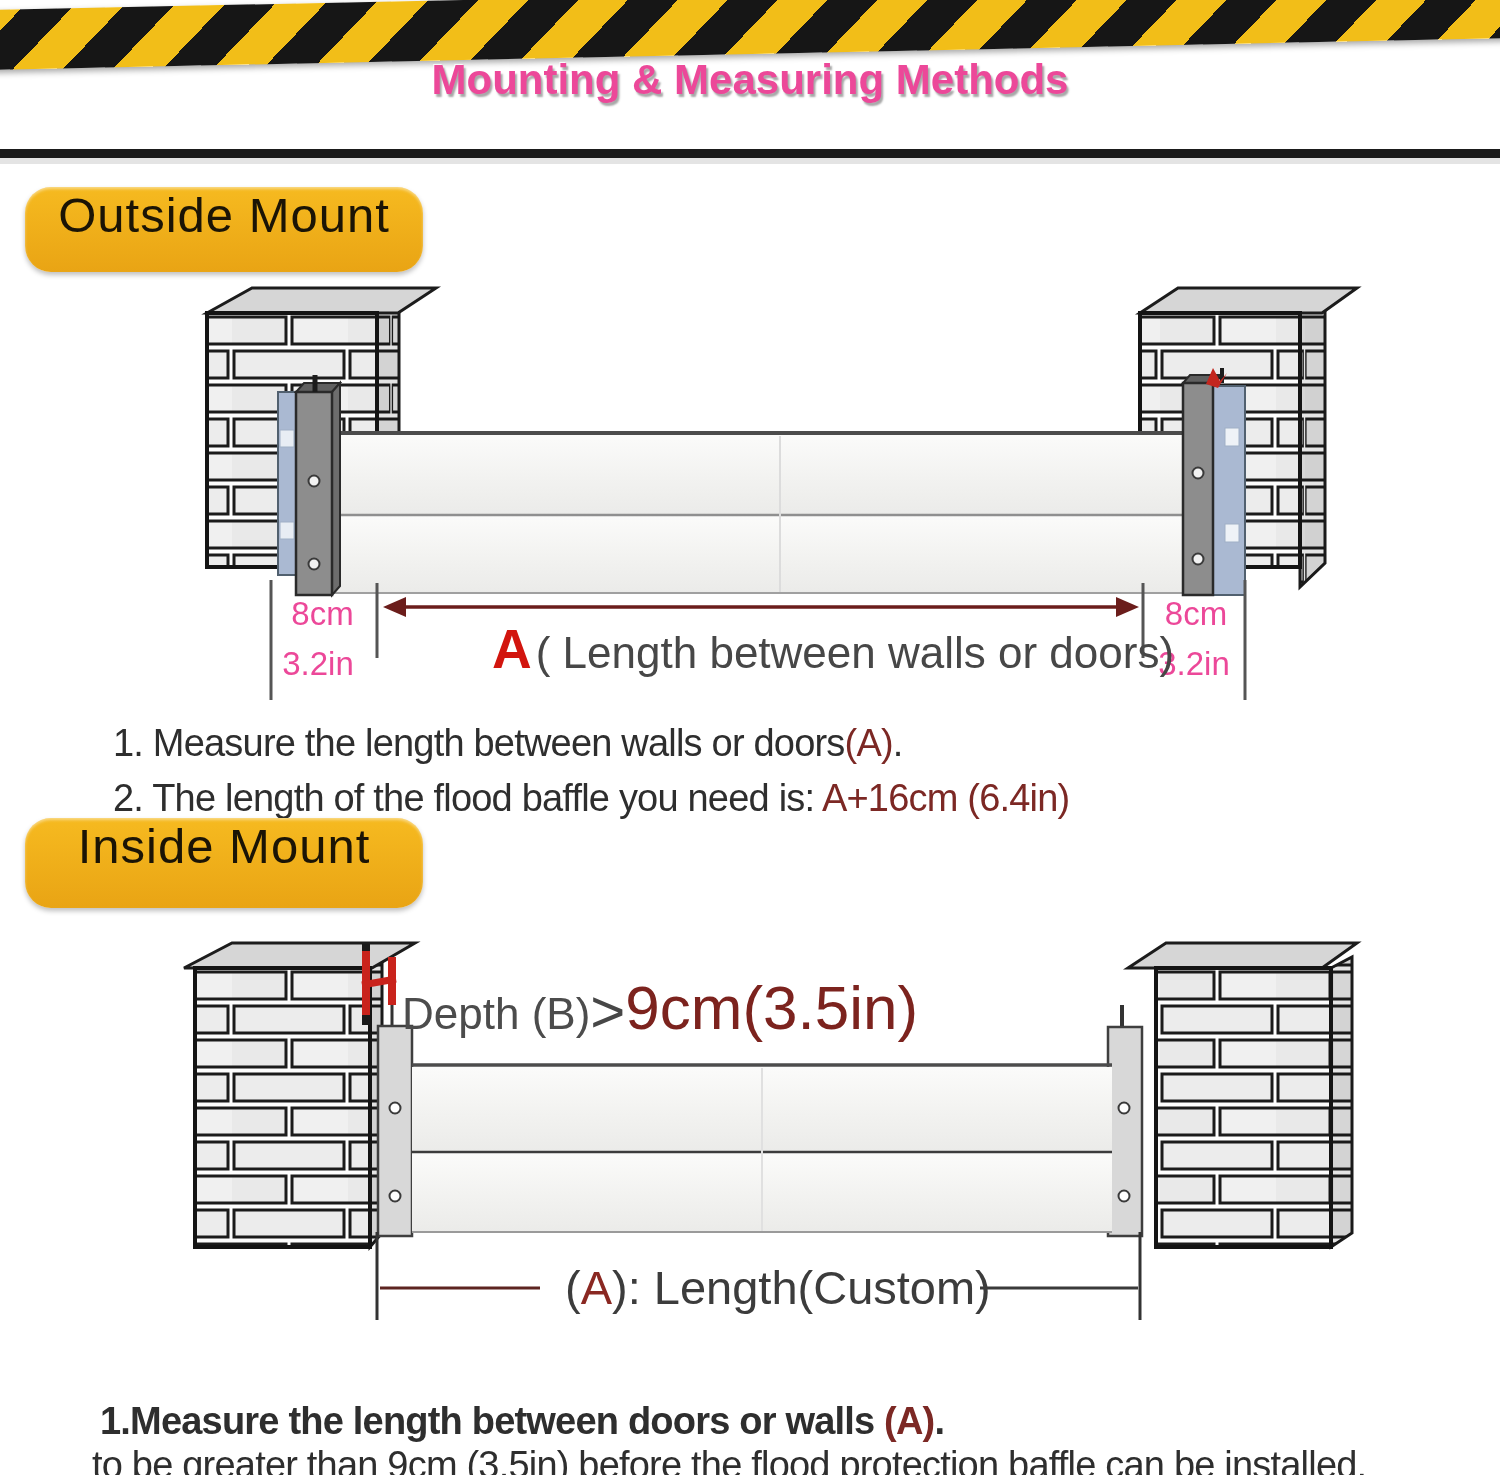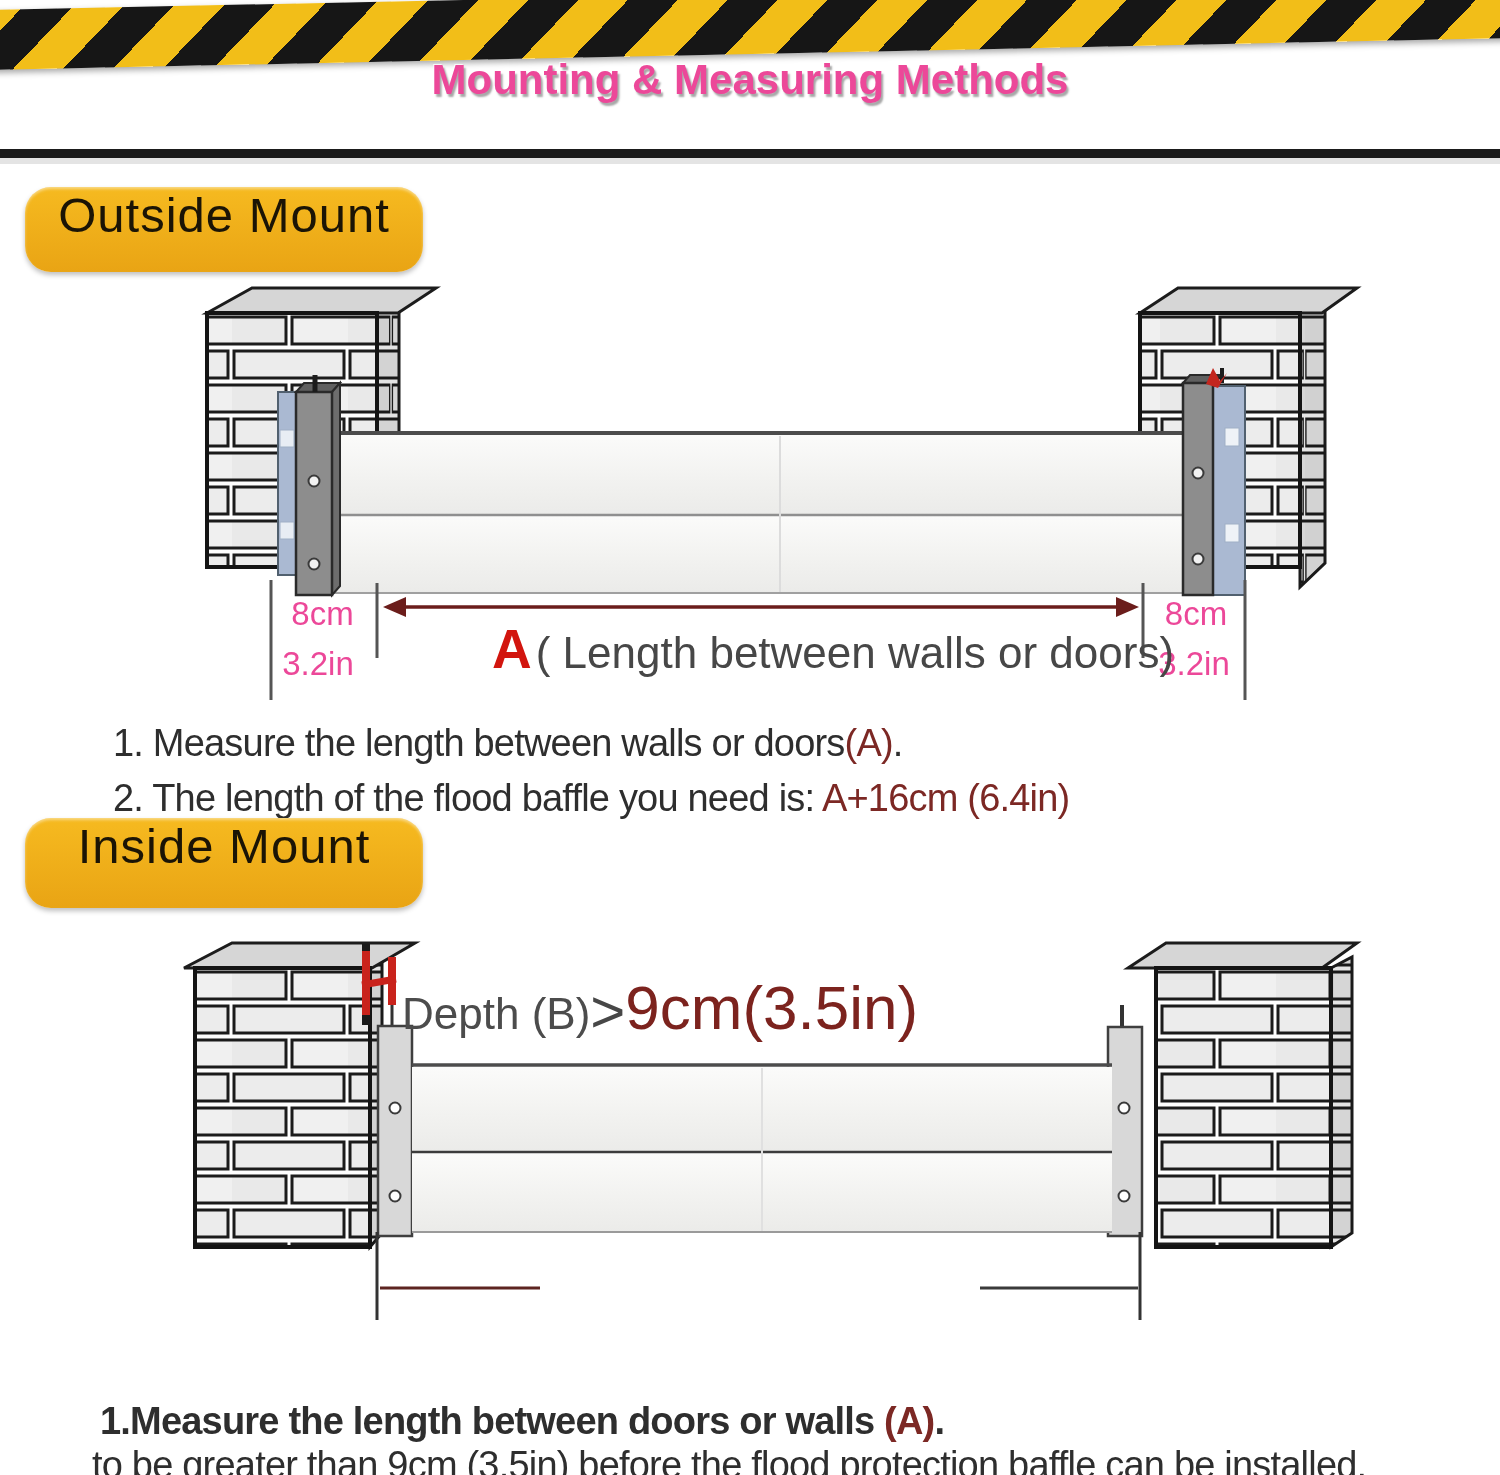--- a/index.html
+++ b/index.html
@@ -205,20 +205,23 @@
       <line x1="380" y1="353" x2="540" y2="353" stroke="#5d2420" stroke-width="3"></line>
       <line x1="980" y1="353" x2="1138" y2="353" stroke="#3a3a3a" stroke-width="3"></line>
     </g>
   </svg>
 
   <div class="ov depth" style="left:402px;top:972px;">
     <span class="grey">Depth (B) </span>
     <span class="gt">&gt;</span>
     <span class="val">9cm(3.5in)</span>
   </div>
+  <div class="ov lenlabel" style="left:565px;top:1260px;">
+    <span>(</span><span class="acc">A</span><span>): Length(Custom)</span>
+  </div>
 
   <div class="step" style="left:100px;top:1400px;font-weight:bold;">
     <span>1.Measure the length between doors or walls </span><span class="acc">(A)</span><span>.</span>
   </div>
   <div class="step" style="left:92px;top:1444px;">
     <span>to be greater than 9cm (3.5in) before the flood protection baffle can be installed.</span>
   </div>
 
 </div>
 

